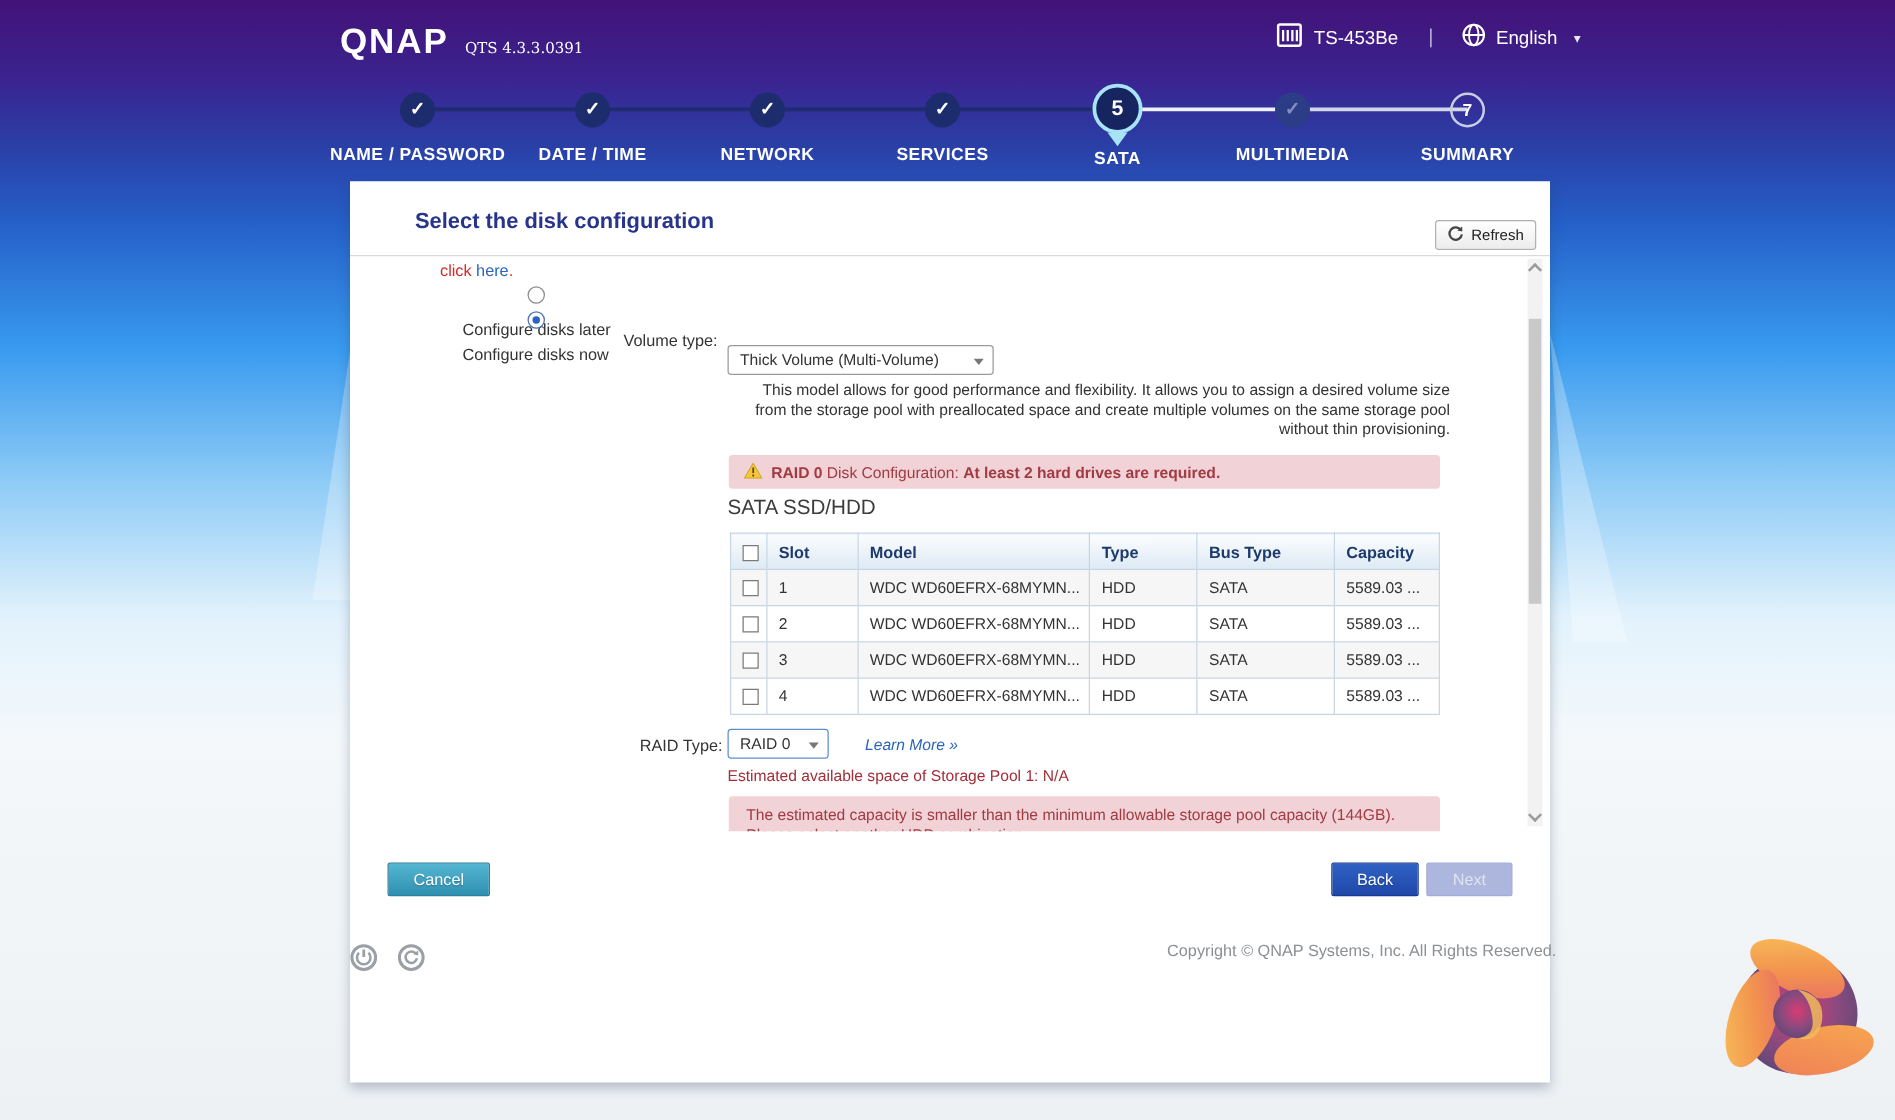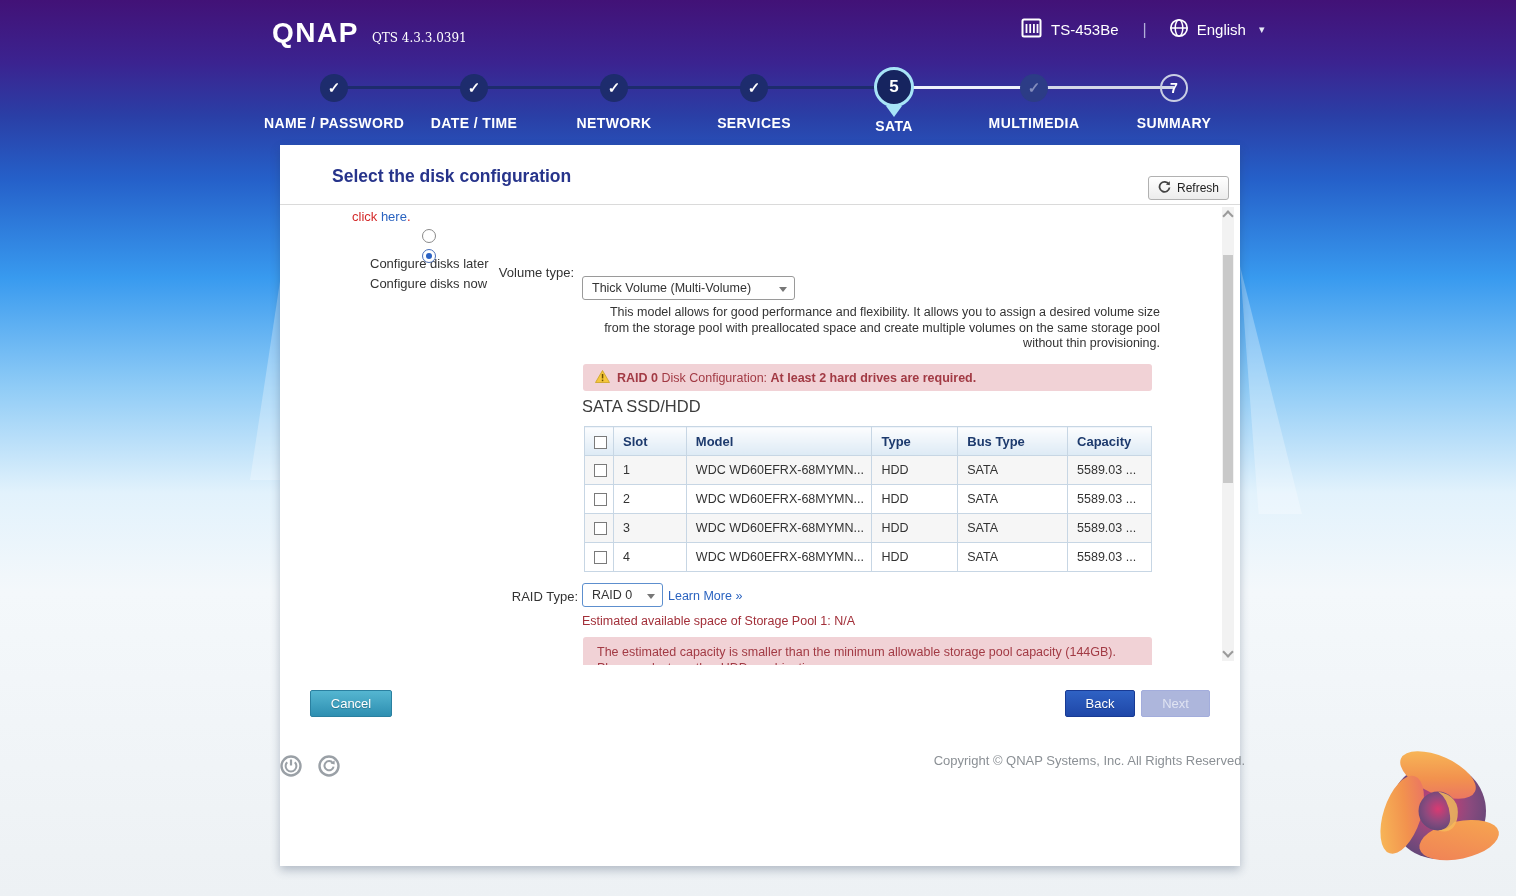--- a/index.html
+++ b/index.html
@@ -77,21 +77,21 @@
 
   .sata-hd { position:absolute; left:302px; top:192px; font-size:16.5px; color:#3c3c3c; }
 
   table.disks { position:absolute; left:304px; top:221px; width:568px; border-collapse:collapse; font-size:12.5px; color:#333; }
   table.disks th, table.disks td { border:1px solid #c7d6e4; height:29px; padding:0 0 0 9px; text-align:left; font-weight:normal; }
   table.disks th { background:linear-gradient(#fcfdfe,#ddeaf5); color:#1d3a6d; font-weight:bold; font-size:13px; }
   table.disks tr.odd td { background:#f6f6f6; }
   .cb { width:13px; height:13px; border:1px solid #7a7a7a; background:#fff; display:inline-block; vertical-align:middle; }
   col.c0{width:29px} col.c1{width:73px} col.c2{width:186px} col.c3{width:86px} col.c4{width:110px} col.c5{width:84px}
 
-  .learn { position:absolute; left:388px; top:384px; font-size:12.5px; color:#2a63c0; cursor:pointer; }
+  .learn { position:absolute; left:412px; top:384px; font-size:12.5px; color:#2a63c0; cursor:pointer;font-style:italic; }
   .estim { position:absolute; left:302px; top:409px; font-size:12.5px; color:#a22f39; }
 
   
   .sbar { position:absolute; right:6px; top:2px; width:12px; height:454px; background:#f2f2f2; }
   .sbar .arr { position:absolute; left:2px; width:8px; height:8px; border:2px solid #9a9a9a; border-width:2px 2px 0 0; }
   .arr-up { top:5px; transform:rotate(-45deg); }
   .arr-dn { bottom:5px; transform:rotate(135deg); }
   .sbar .thumb { position:absolute; left:1px; top:48px; width:10px; height:228px; background:#c9c9c9; }
 
   

